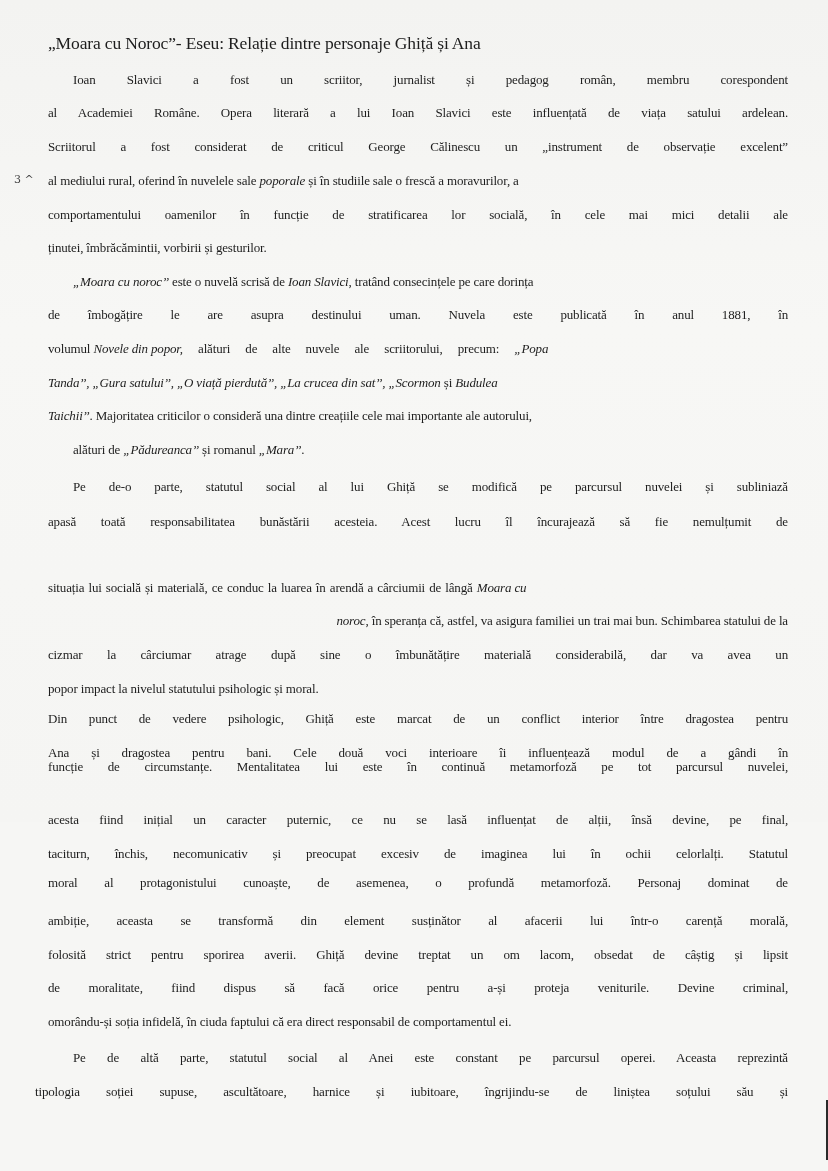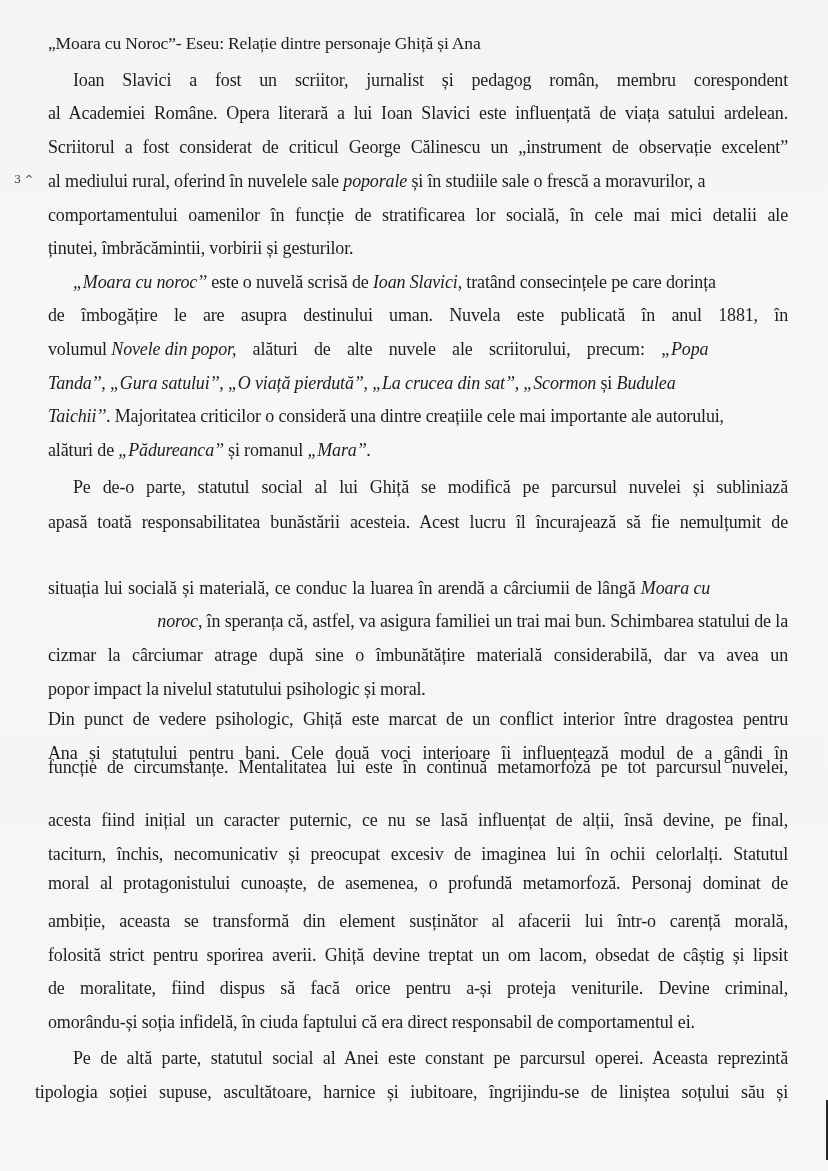--- a/index.html
+++ b/index.html
@@ -19,21 +19,21 @@
       position: absolute;
       left: 0; top: 0;
       width: 828px;
       height: 822px;
       background: linear-gradient(180deg, #f3f3f1 0%, #f7f7f5 40%, #f5f5f3 100%);
     }
     .line {
       position: absolute;
       left: 48px;
       width: 740px;
-      font-size: 18px;
+      font-size: 13px;
       line-height: 22px;
       white-space: nowrap;
       letter-spacing: -0.15px;
     }
     .justify {
       text-align: justify;
       text-align-last: justify;
       white-space: normal;
     }
     .indent { left: 73px; width: 715px; }
@@ -79,37 +79,37 @@
   <div class="line justify" style="top:304px;">de îmbogățire le are asupra destinului uman. Nuvela este publicată în anul 1881, în</div>
   <div class="line" style="top:338px;">
     <span>volumul </span><i>Novele  din  popor,</i><span style="word-spacing:12px;"> alături  de  alte  nuvele  ale  scriitorului,  precum: </span><i>„Popa</i>
   </div>
   <div class="line" style="top:372px;">
     <i>Tanda’’,  „Gura satului’’, „O viață pierdută’’, „La crucea din sat’’, „Scormon</i><span> și </span><i>Budulea</i>
   </div>
   <div class="line" style="top:405px;">
     <i>Taichii’’</i><span>. Majoritatea criticilor o consideră una dintre creațiile cele mai importante ale autorului,</span>
   </div>
-  <div class="line" style="top:439px;">
+  <div class="line" style="top:439px;margin-left:25px;">
     <span>alături de </span><i>„Pădureanca’’</i><span> și romanul </span><i>„Mara’’</i><span>.</span>
   </div>
 
   <div class="line indent justify" style="top:476px;">Pe de-o parte, statutul social al lui Ghiță se modifică pe parcursul nuvelei și subliniază</div>
   <div class="line justify" style="top:511px;">apasă toată responsabilitatea bunăstării acesteia. Acest lucru îl încurajează să fie nemulțumit de</div>
   <div class="line" style="top:577px;">
     <span style="word-spacing:1px;">situația lui socială și materială, ce conduc la luarea în arendă a cârciumii de lângă </span><i>Moara cu</i>
   </div>
   <div class="line" style="top:610px;text-align:right;">
     <i>noroc</i><span>, în speranța că, astfel, va asigura familiei un trai mai bun. Schimbarea statului de la</span>
   </div>
   <div class="line justify" style="top:644px;">cizmar la cârciumar atrage după sine o îmbunătățire materială considerabilă, dar va avea un</div>
   <div class="line" style="top:678px;">popor impact la nivelul statutului psihologic și moral.</div>
 
   <div class="line justify" style="top:708px;">Din punct de vedere psihologic, Ghiță este marcat de un conflict interior între dragostea pentru</div>
-  <div class="line justify" style="top:742px;">Ana și statutului pentru bani. Cele două voci interioare îi influențează modul de a gândi în</div>
+  <div class="line justify" style="top:742px;">Ana și dragostea pentru bani. Cele două voci interioare îi influențează modul de a gândi în</div>
   <div class="line justify" style="top:756px;">funcție de circumstanțe. Mentalitatea lui este în continuă metamorfoză pe tot parcursul nuvelei,</div>
   <div class="line justify" style="top:809px;">acesta fiind inițial un caracter puternic, ce nu se lasă influențat de alții, însă devine, pe final,</div>
   <div class="line justify" style="top:843px;">taciturn, închis, necomunicativ și preocupat excesiv de imaginea lui în ochii celorlalți. Statutul</div>
   <div class="line justify" style="top:872px;">moral al protagonistului cunoaște, de asemenea, o profundă metamorfoză. Personaj dominat de</div>
   <div class="line justify" style="top:910px;">ambiție, aceasta se transformă din element susținător al afacerii lui într-o carență morală,</div>
   <div class="line justify" style="top:944px;">folosită strict pentru sporirea averii. Ghiță devine treptat un om lacom, obsedat de câștig și lipsit</div>
   <div class="line justify" style="top:977px;">de moralitate, fiind dispus să facă orice pentru a-și proteja veniturile. Devine criminal,</div>
   <div class="line" style="top:1011px;">omorându-și soția infidelă, în ciuda faptului că era direct responsabil de comportamentul ei.</div>
 
   <div class="line indent justify" style="top:1047px;">Pe de altă parte,  statutul social al Anei este constant pe parcursul operei. Aceasta reprezintă</div>

